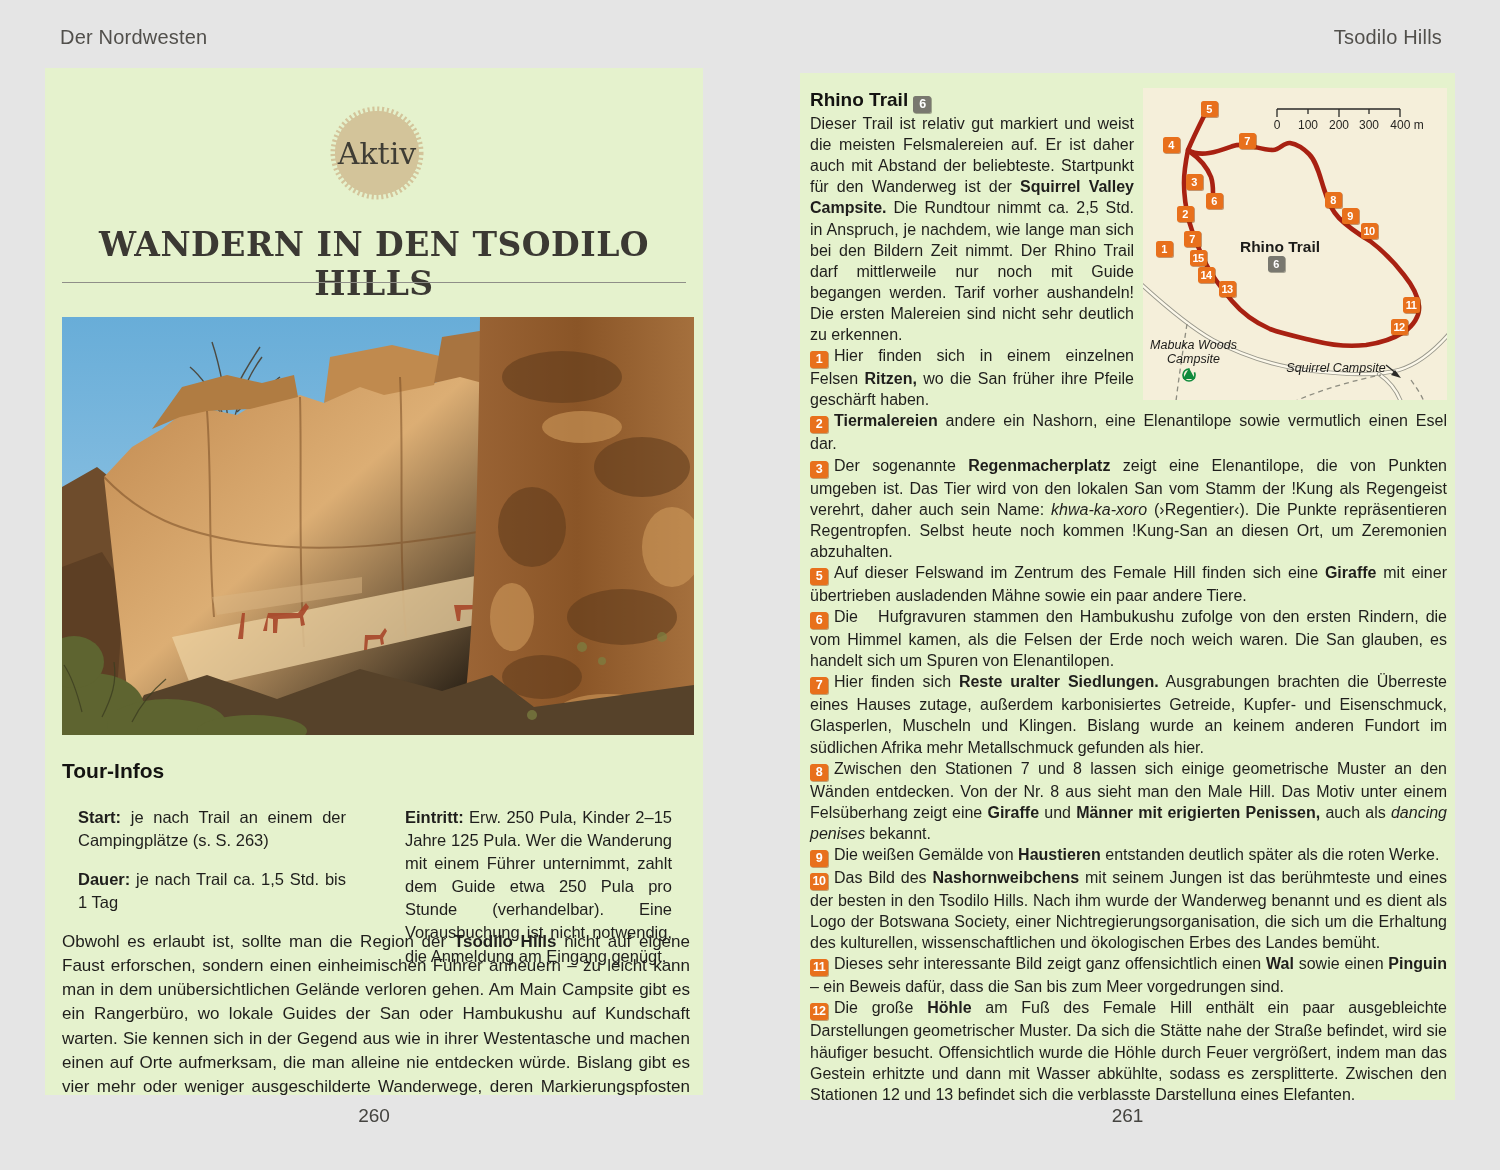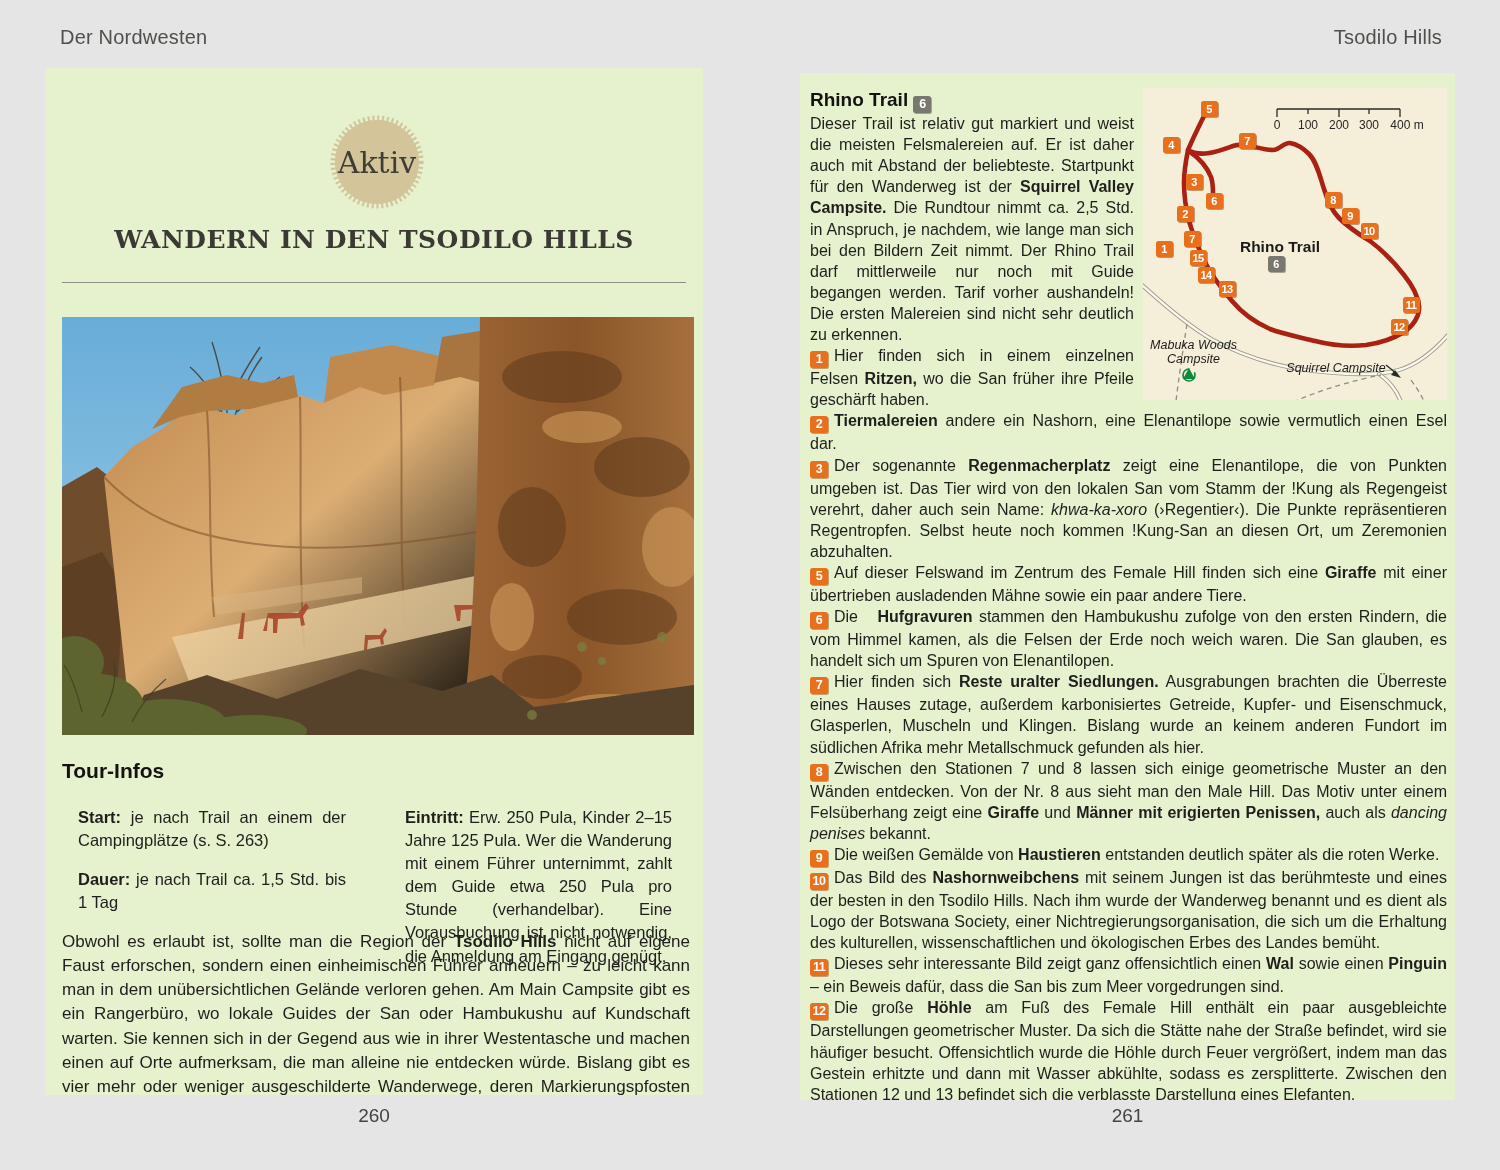--- a/index.html
+++ b/index.html
@@ -13,28 +13,28 @@
   .folio{position:absolute;top:1105px;font-size:19px;color:#454440;text-align:center;}
   .folio-left{left:45px;width:658px;}
   .folio-right{left:800px;width:655px;}
 
   
   .panel{position:absolute;background:#e5f2cd;overflow:hidden;}
   .panel-left{left:45px;top:68px;width:658px;height:1027px;}
   .panel-right{left:800px;top:73px;width:655px;height:1027px;}
 
   
-  .aktiv{position:absolute;left:283px;top:45px;width:98px;height:98px;}
+  .aktiv{position:absolute;left:283px;top:36px;width:98px;height:98px;}
   .aktiv svg{position:absolute;left:0;top:0;}
   .aktiv-text{position:absolute;left:0;top:0;width:98px;height:98px;display:flex;align-items:center;justify-content:center;
               font-family:"DejaVu Serif","Liberation Serif",serif;font-size:30px;color:#3f3d35;}
 
   .feature-title{position:absolute;left:0;top:157px;width:100%;text-align:center;
                  font-family:"DejaVu Serif","Liberation Serif",serif;font-weight:bold;
-                 font-size:25px;letter-spacing:.5px;color:#3b3933;}
+                 font-size:33px;letter-spacing:.5px;color:#3b3933;}
   .title-rule{position:absolute;left:17px;top:214px;width:624px;border-top:1px solid #8f8f88;}
 
   .photo{position:absolute;left:17px;top:249px;width:632px;height:418px;}
 
   
   .tour-infos{position:absolute;left:17px;top:691px;width:626px;}
   .ti-head{font-size:21px;font-weight:bold;color:#141311;margin:0 0 7px 0;}
   .ti-cols{display:flex;gap:27px;}
   .ti-col{font-size:16.5px;line-height:1.40;text-align:justify;color:#1f1e1c;}
   .ti-col-l{width:300px;}
@@ -256,21 +256,21 @@
           </div>
       </div>
 
       <p class="rt-head"><span>Rhino Trail</span> <span class="badge gray">6</span></p>
       <p><span>Dieser Trail ist relativ gut markiert und weist die meisten Felsmalereien auf. Er ist daher auch mit Abstand der beliebteste. Startpunkt für den Wanderweg ist der </span><span style="font-weight: bold;">Squirrel Valley Campsite.</span><span> Die Rundtour nimmt ca. 2,5 Std. in Anspruch, je nachdem, wie lange man sich bei den Bildern Zeit nimmt. Der Rhino Trail darf mittlerweile nur noch mit Guide begangen werden. Tarif vorher aushandeln! Die ersten Malereien sind nicht sehr deutlich zu erkennen.</span></p>
 
       <p><span class="badge">1</span><span><span>Hier finden sich in einem einzelnen Felsen </span><span style="font-weight: bold;">Ritzen,</span><span> wo die San früher ihre Pfeile geschärft haben.</span></span></p>
       <p><span class="badge">2</span><span><span style="font-weight: bold;">Tiermalereien</span><span> andere ein Nashorn, eine Elenantilope sowie vermutlich einen Esel dar.</span></span></p>
       <p><span class="badge">3</span><span><span>Der sogenannte </span><span style="font-weight: bold;">Regenmacherplatz</span><span> zeigt eine Elenantilope, die von Punkten umgeben ist. Das Tier wird von den lokalen San vom Stamm der !Kung als Regengeist verehrt, daher auch sein Name: </span><span style="font-style: italic;">khwa-ka-xoro</span><span> (›Regentier‹). Die Punkte repräsentieren Regentropfen. Selbst heute noch kommen !Kung-San an diesen Ort, um Zeremonien abzuhalten.</span></span></p>
       <p><span class="badge">5</span><span><span>Auf dieser Felswand im Zentrum des Female Hill finden sich eine </span><span style="font-weight: bold;">Giraffe</span><span> mit einer übertrieben ausladenden Mähne sowie ein paar andere Tiere.</span></span></p>
-      <p><span class="badge">6</span><span><span>Die </span><span style="font-weight: bold; padding-left: 13px;">Hufgravuren</span><span> stammen den Hambukushu zufolge von den ersten Rindern, die vom Himmel kamen, als die Felsen der Erde noch weich waren. Die San glauben, es handelt sich um Spuren von Elenantilopen.</span></span></p>
+      <p><span class="badge">6</span><span><span>Die </span><span style="font-weight: normal; padding-left: 13px;">Hufgravuren</span><span> stammen den Hambukushu zufolge von den ersten Rindern, die vom Himmel kamen, als die Felsen der Erde noch weich waren. Die San glauben, es handelt sich um Spuren von Elenantilopen.</span></span></p>
       <p><span class="badge">7</span><span><span>Hier finden sich </span><span style="font-weight: bold;">Reste uralter Siedlungen.</span><span> Ausgrabungen brachten die Überreste eines Hauses zutage, außerdem karbonisiertes Getreide, Kupfer- und Eisenschmuck, Glasperlen, Muscheln und Klingen. Bislang wurde an keinem anderen Fundort im südlichen Afrika mehr Metallschmuck gefunden als hier.</span></span></p>
       <p><span class="badge">8</span><span><span>Zwischen den Stationen 7 und 8 lassen sich einige geometrische Muster an den Wänden entdecken. Von der Nr. 8 aus sieht man den Male Hill. Das Motiv unter einem Felsüberhang zeigt eine </span><span style="font-weight: bold;">Giraffe</span><span> und </span><span style="font-weight: bold;">Männer mit erigierten Penissen,</span><span> auch als </span><span style="font-style: italic;">dancing penises</span><span> bekannt.</span></span></p>
       <p><span class="badge">9</span><span><span>Die weißen Gemälde von </span><span style="font-weight: bold;">Haustieren</span><span> entstanden deutlich später als die roten Werke.</span></span></p>
       <p><span class="badge">10</span><span><span>Das Bild des </span><span style="font-weight: bold;">Nashornweibchens</span><span> mit seinem Jungen ist das berühmteste und eines der besten in den Tsodilo Hills. Nach ihm wurde der Wanderweg benannt und es dient als Logo der Botswana Society, einer Nichtregierungsorganisation, die sich um die Erhaltung des kulturellen, wissenschaftlichen und ökologischen Erbes des Landes bemüht.</span></span></p>
       <p><span class="badge">11</span><span><span>Dieses sehr interessante Bild zeigt ganz offensichtlich einen </span><span style="font-weight: bold;">Wal</span><span> sowie einen </span><span style="font-weight: bold;">Pinguin</span><span> – ein Beweis dafür, dass die San bis zum Meer vorgedrungen sind.</span></span></p>
       <p><span class="badge">12</span><span><span>Die große </span><span style="font-weight: bold;">Höhle</span><span> am Fuß des Female Hill enthält ein paar ausgebleichte Darstellungen geometrischer Muster. Da sich die Stätte nahe der Straße befindet, wird sie häufiger besucht. Offensichtlich wurde die Höhle durch Feuer vergrößert, indem man das Gestein erhitzte und dann mit Wasser abkühlte, sodass es zersplitterte. Zwischen den Stationen 12 und 13 befindet sich die verblasste Darstellung eines Elefanten.</span></span></p>
     </div>
   </div>
 
   <div class="folio folio-left">260</div>

